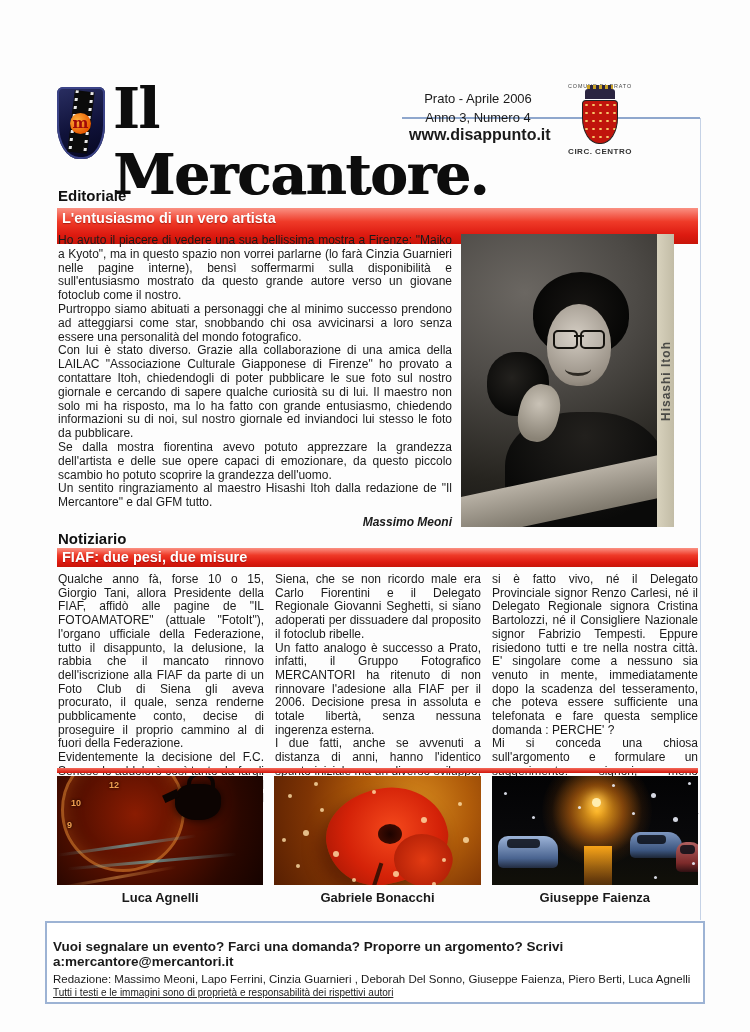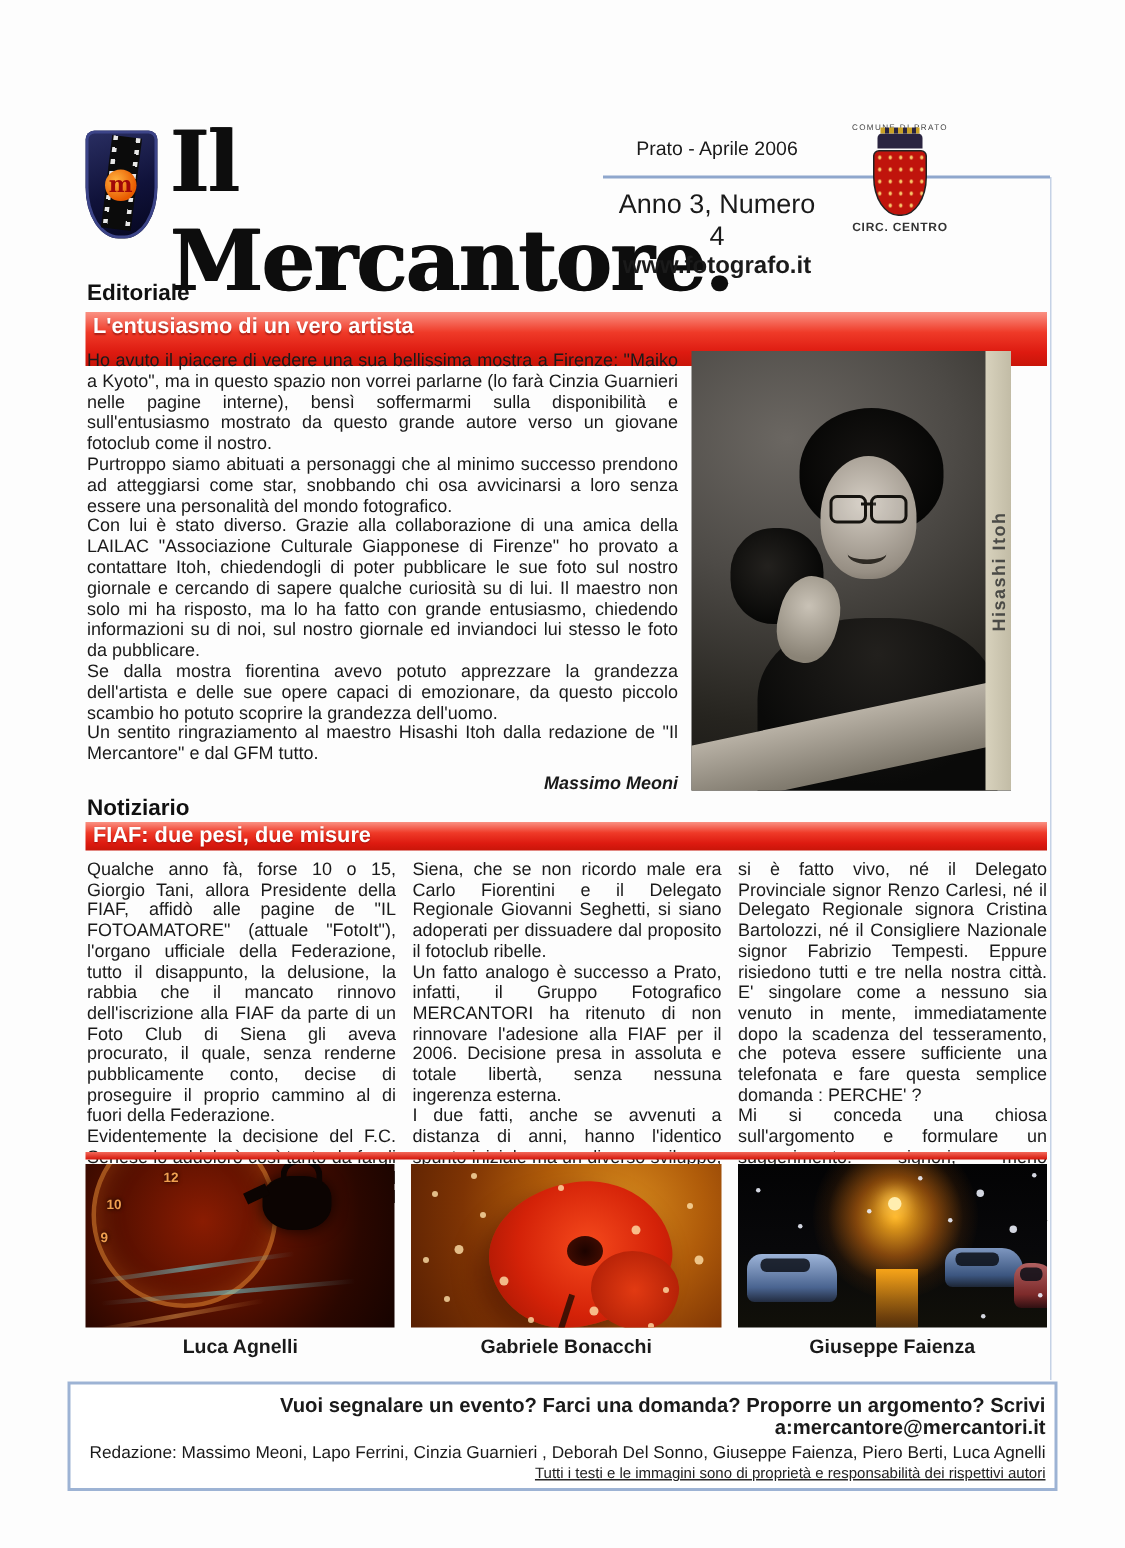--- a/index.html
+++ b/index.html
@@ -21,21 +21,21 @@
         background:radial-gradient(circle at 35% 35%,#ffb23e,#e85a00 70%);
         color:#a00808;font-family:"DejaVu Serif",serif;font-weight:bold;font-size:15px;
         text-align:center;line-height:21px;}
   .masthead{position:absolute;left:56px;top:-10px;width:360px;}
   .title{font-family:"DejaVu Serif",serif;font-weight:bold;font-size:56px;letter-spacing:-1px;
         color:#0d0d0d;text-shadow:1px 0 0 #0d0d0d;}
   .subtitle{font-family:"DejaVu Serif",serif;font-weight:bold;font-size:12px;color:#111;
         margin-top:2px;letter-spacing:0;}
   .issue{position:absolute;left:352px;top:6px;width:138px;text-align:center;}
   .issue .place{font-size:13px;}
-  .issue .num{font-size:18px;margin-top:20px;}
+  .issue .num{font-size:13px;margin-top:4px;}
   .issue .site{font-size:16px;font-weight:bold;margin-top:1px;}
   .hline-blue{position:absolute;left:345px;top:32px;width:298px;height:2px;background:#8fa7cd;}
   .crest{position:absolute;left:498px;top:-2px;width:90px;text-align:center;}
   .crest .arc{font-size:6px;color:#444;letter-spacing:1px;transform:scale(.9);}
   .crown{width:30px;height:10px;margin:0 auto;background:#2a2440;
          border-radius:3px 3px 0 0;position:relative;}
   .crown:before{content:"";position:absolute;left:2px;top:-4px;width:26px;height:4px;
          background:repeating-linear-gradient(90deg,#c9a227 0 3px,#2a2440 3px 6px);}
   .shield{width:34px;height:42px;margin:1px auto 0;background:
          radial-gradient(circle at 50% 40%,#e03b2e 0%,#c0140c 70%,#8f0d07 100%);
@@ -135,21 +135,21 @@
   .car.c3{left:184px;top:66px;width:28px;height:30px;background:linear-gradient(180deg,#b06060,#7c2a2a 70%,#301012);}
   .car:before{content:"";position:absolute;left:15%;top:3px;width:55%;height:9px;border-radius:4px;
         background:rgba(10,14,22,.85);}
   .reflection{position:absolute;left:92px;top:70px;width:28px;height:54px;
         background:linear-gradient(180deg,rgba(255,170,25,.95),rgba(200,110,15,.5) 60%,rgba(90,45,6,.15));}
   .rain{position:absolute;left:0;top:0;width:3px;height:3px;border-radius:50%;color:rgba(235,238,250,.9);
         box-shadow:120px 8px 0 0,160px 18px 0 1px,196px 6px 0 0,86px 30px 0 0,140px 36px 0 0,
         182px 42px 0 1px,200px 86px 0 0,12px 16px 0 0,40px 40px 0 0,162px 100px 0 0;}
   
   .footer{position:absolute;left:45px;top:921px;width:660px;box-sizing:border-box;
-        border:2px solid #9db3d4;background:#fff;text-align:right;padding:6px 6px 4px;}
+        border:2px solid #9db3d4;background:#fff;text-align:left;padding:16px 6px 4px;}
   .f1{font-size:13.5px;font-weight:bold;}
   .f1 a{color:#1a1a1a;text-decoration:none;}
   .f2{font-size:11.5px;margin-top:4px;}
   .f3{font-size:10px;text-decoration:underline;margin-top:2px;color:#222;}
 </style>
 </head>
 <body>
 
 <div class="page">
 
@@ -159,21 +159,21 @@
       <div class="logo-m">m</div>
     </div>
     <div class="masthead">
       <div class="title">Il Mercantore.</div>
       <div class="subtitle">Notiziario del Gruppo Fotografico Mercantori</div>
     </div>
     <div class="hline-blue"></div>
     <div class="issue">
       <div class="place">Prato - Aprile 2006</div>
       <div class="num">Anno 3, Numero 4</div>
-      <div class="site">www.fotografo.it</div>
+      <div class="site">www.disappunto.it</div>
     </div>
     <div class="crest">
       <div class="arc">COMUNE DI PRATO</div>
       <div class="crown"></div>
       <div class="shield"></div>
       <div class="label">CIRC. CENTRO</div>
     </div>
   </div>
   <div class="vline-blue"></div>
 

